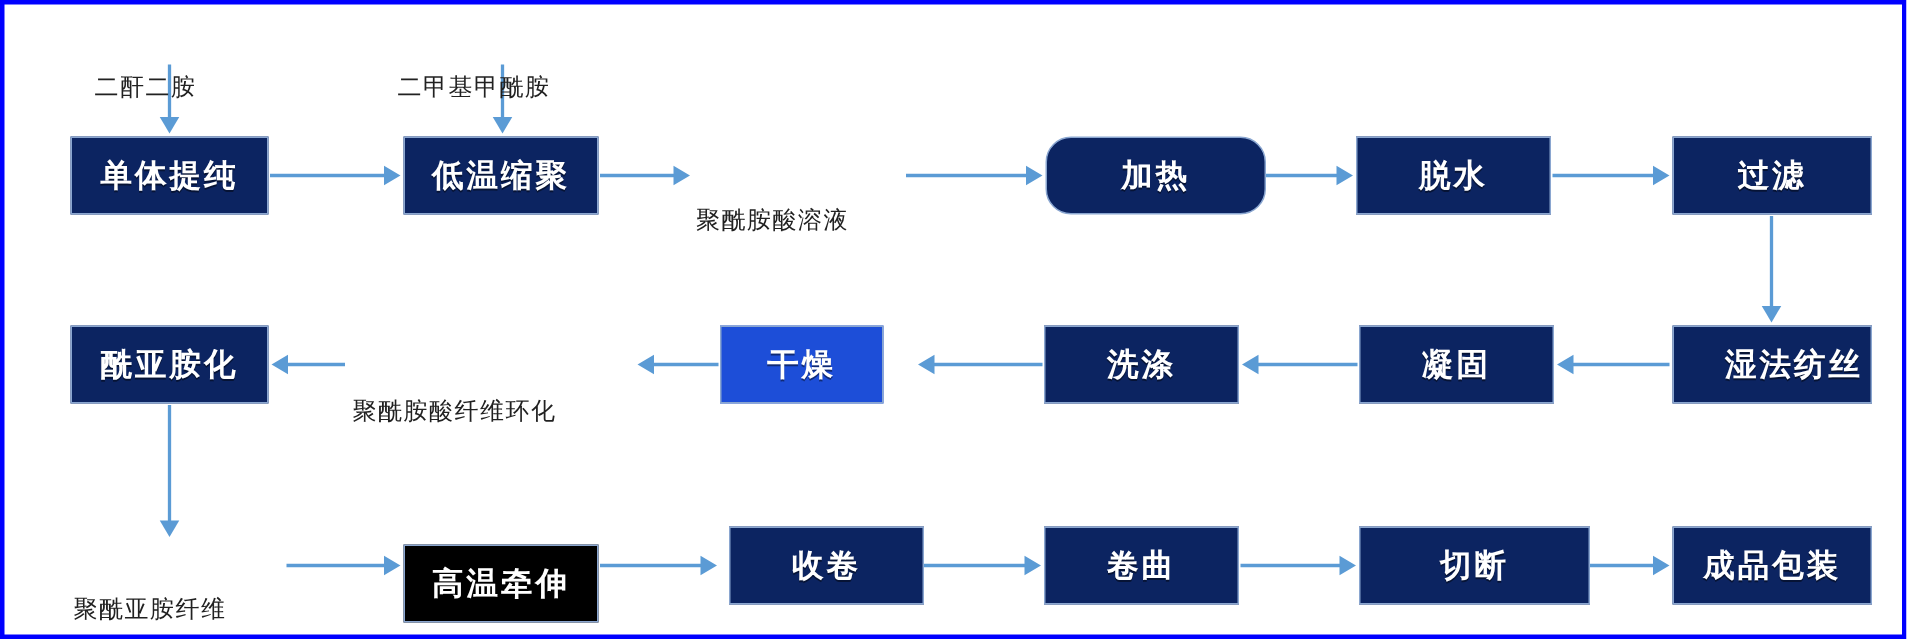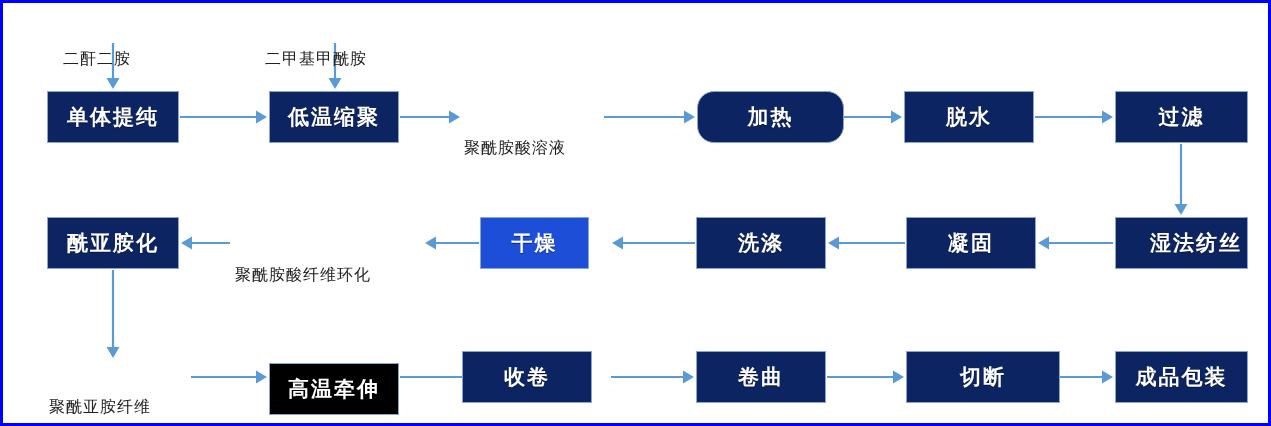--- a/index.html
+++ b/index.html
@@ -143,21 +143,21 @@
       <div class="node" style="left: 266px; top: 88px; width: 130px; height: 52px; background: rgb(12, 36, 97); border-color: rgb(138, 166, 208); color: rgb(255, 255, 255);">低温缩聚</div>
       <div class="node" style="left: 694px; top: 88px; width: 147px; height: 52px; background: rgb(12, 36, 97); border-color: rgb(138, 166, 208); color: rgb(255, 255, 255); border-radius: 17px;">加热</div>
       <div class="node" style="left: 901px; top: 88px; width: 130px; height: 52px; background: rgb(12, 36, 97); border-color: rgb(138, 166, 208); color: rgb(255, 255, 255);">脱水</div>
       <div class="node" style="left: 1112px; top: 88px; width: 133px; height: 52px; background: rgb(12, 36, 97); border-color: rgb(138, 166, 208); color: rgb(255, 255, 255);">过滤</div>
       <div class="node" style="left: 1112px; top: 214px; width: 133px; height: 52px; background: rgb(12, 36, 97); border-color: rgb(138, 166, 208); color: rgb(255, 255, 255); padding-left: 29px;">湿法纺丝</div>
       <div class="node" style="left: 903px; top: 214px; width: 130px; height: 52px; background: rgb(12, 36, 97); border-color: rgb(138, 166, 208); color: rgb(255, 255, 255);">凝固</div>
       <div class="node" style="left: 693px; top: 214px; width: 130px; height: 52px; background: rgb(12, 36, 97); border-color: rgb(138, 166, 208); color: rgb(255, 255, 255);">洗涤</div>
       <div class="node" style="left: 477px; top: 214px; width: 109px; height: 52px; background: #1d4ed8; border-color: rgb(138, 166, 208); color: rgb(255, 255, 255);">干燥</div>
       <div class="node" style="left: 44px; top: 214px; width: 132px; height: 52px; background: rgb(12, 36, 97); border-color: rgb(138, 166, 208); color: rgb(255, 255, 255);">酰亚胺化</div>
       <div class="node" style="left: 266px; top: 348px; width: 130px; height: 52px; background: #000000; border-color: rgb(138, 166, 208); color: rgb(255, 255, 255); margin-top: 12px;">高温牵伸</div>
-      <div class="node" style="left: 459px; top: 348px; width: 130px; height: 52px; background: rgb(12, 36, 97); border-color: rgb(138, 166, 208); color: rgb(255, 255, 255);">收卷</div>
+      <div class="node" style="left: 483px; top: 348px; width: 130px; height: 52px; background: rgb(12, 36, 97); border-color: rgb(138, 166, 208); color: rgb(255, 255, 255);">收卷</div>
       <div class="node" style="left: 693px; top: 348px; width: 130px; height: 52px; background: rgb(12, 36, 97); border-color: rgb(138, 166, 208); color: rgb(255, 255, 255);">卷曲</div>
       <div class="node" style="left: 903px; top: 348px; width: 154px; height: 52px; background: rgb(12, 36, 97); border-color: rgb(138, 166, 208); color: rgb(255, 255, 255);">切断</div>
       <div class="node" style="left: 1112px; top: 348px; width: 133px; height: 52px; background: rgb(12, 36, 97); border-color: rgb(138, 166, 208); color: rgb(255, 255, 255);">成品包装</div>
     </div>
   <div id="label-layer">
       <div class="label" style="left: 60px; top: 12px; height: 24px; color: rgb(33, 33, 33);">二酐二胺</div>
       <div class="label" style="left: 262px; top: 12px; height: 24px; color: rgb(33, 33, 33);">二甲基甲酰胺</div>
       <div class="label" style="left: 461px; top: 101px; height: 24px; color: rgb(33, 33, 33);">聚酰胺酸溶液</div>
       <div class="label" style="left: 232px; top: 228px; height: 24px; color: rgb(33, 33, 33);">聚酰胺酸纤维环化</div>
       <div class="label" style="left: 46px; top: 360px; height: 24px; color: rgb(33, 33, 33);">聚酰亚胺纤维</div>

